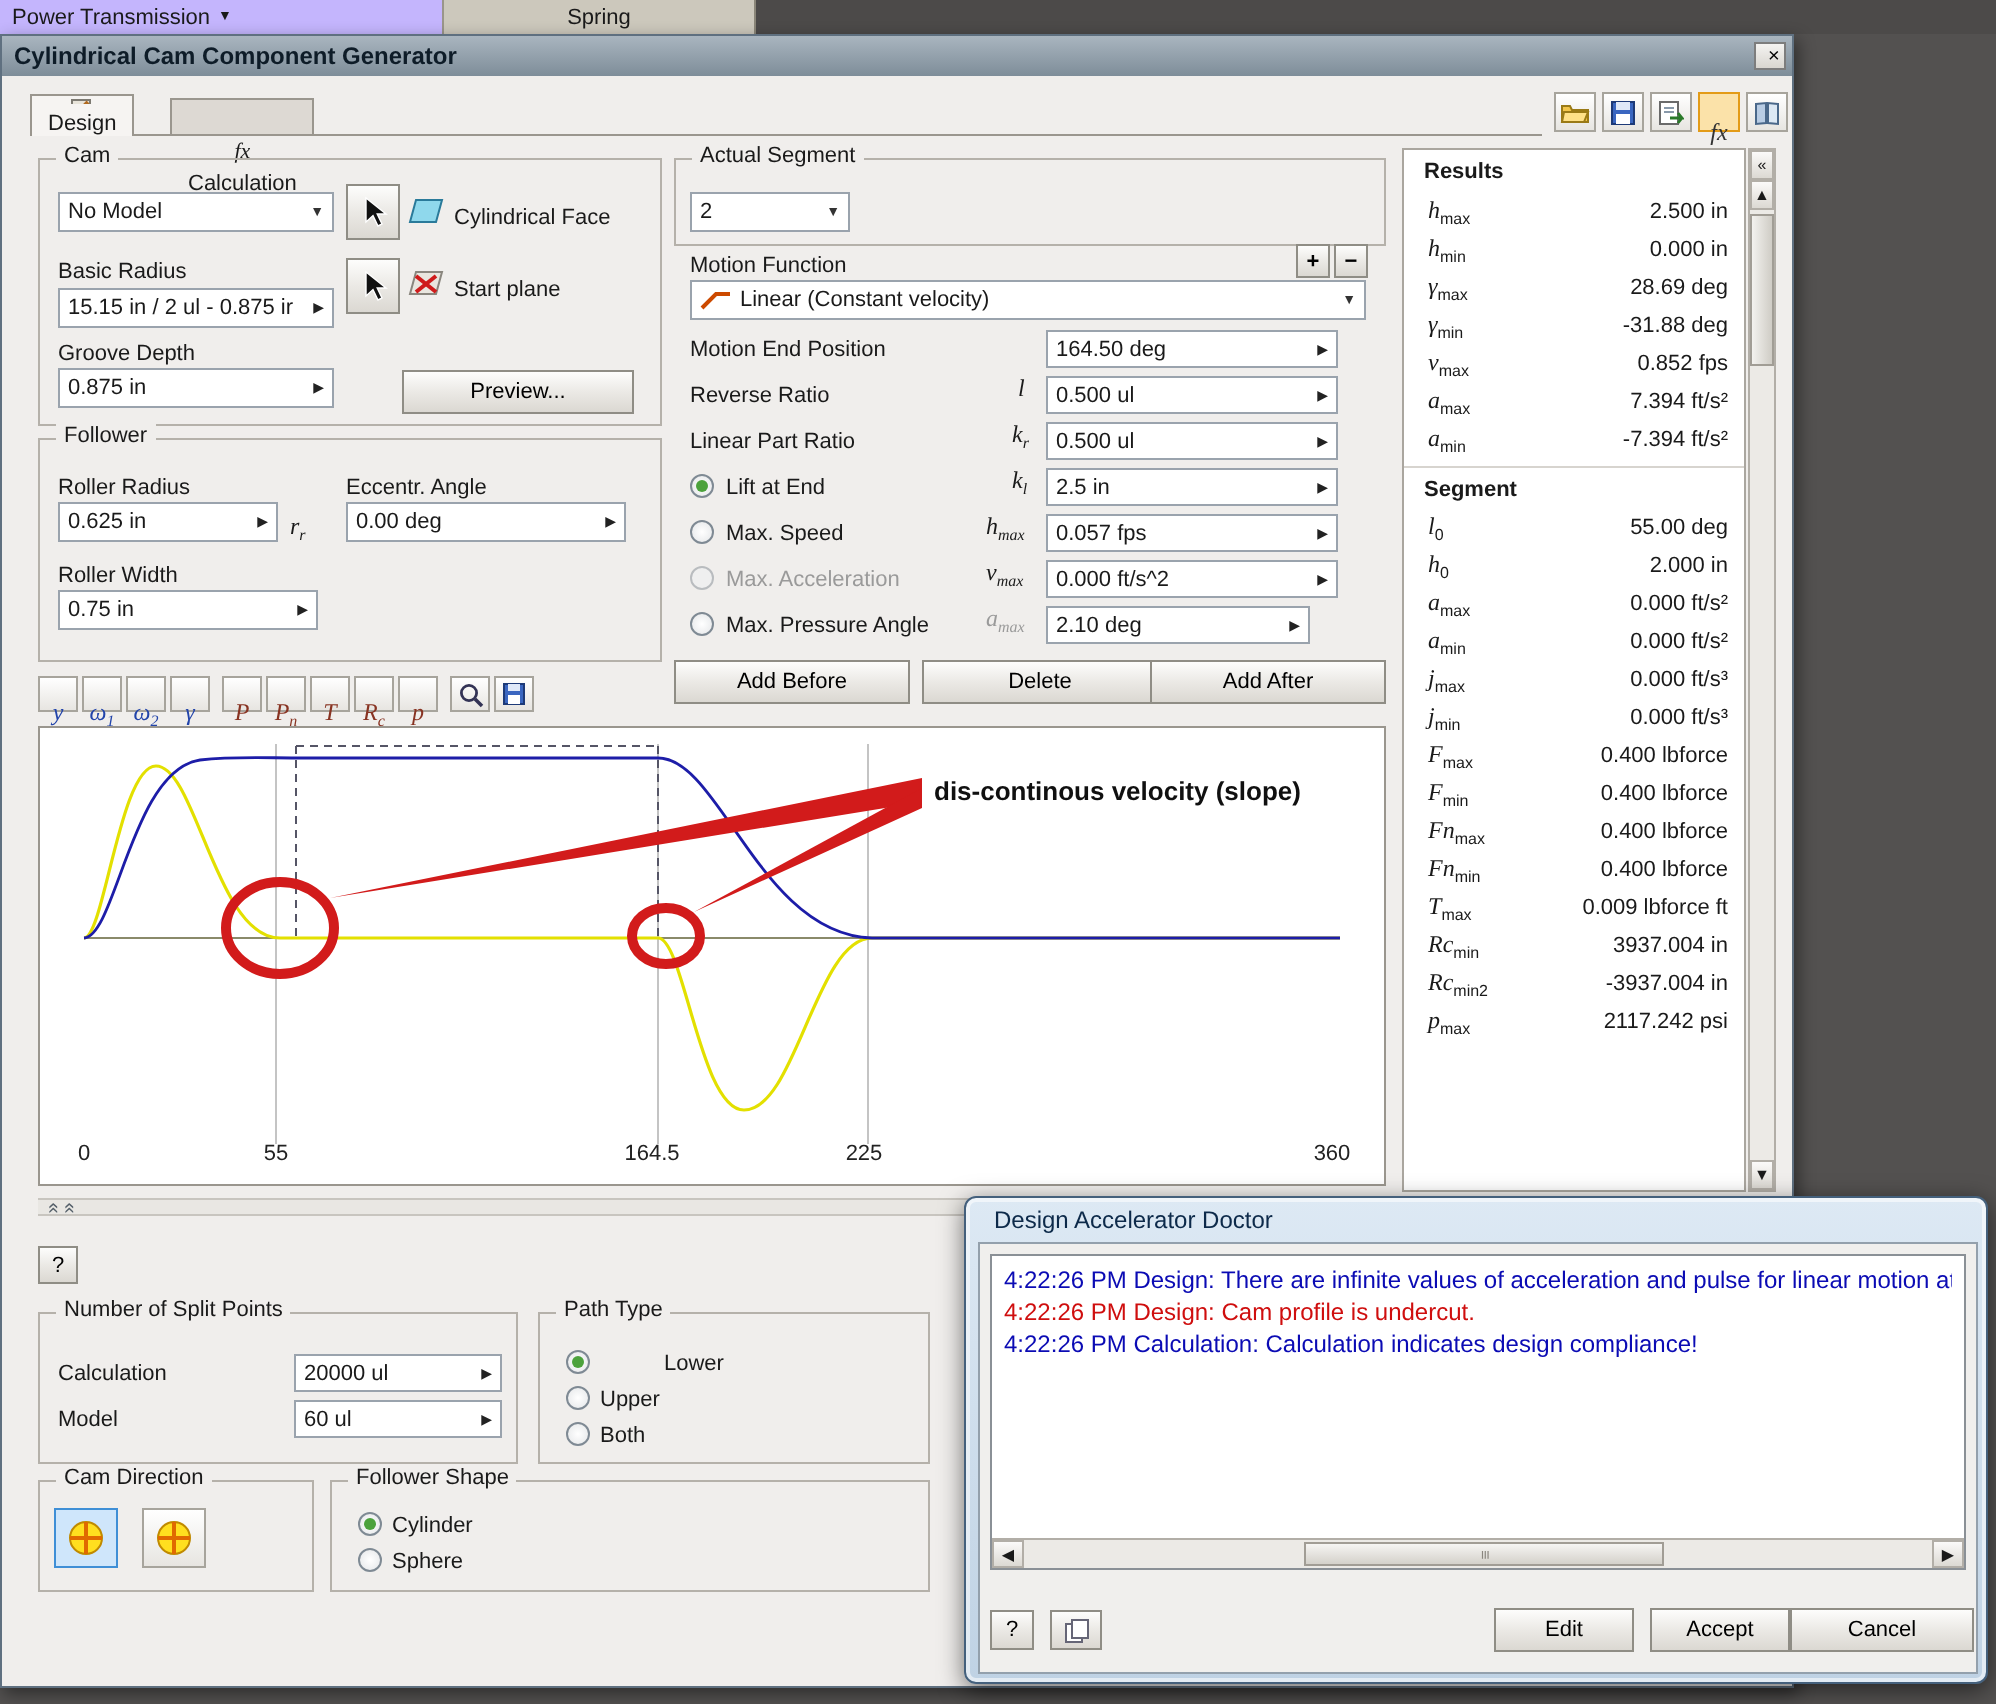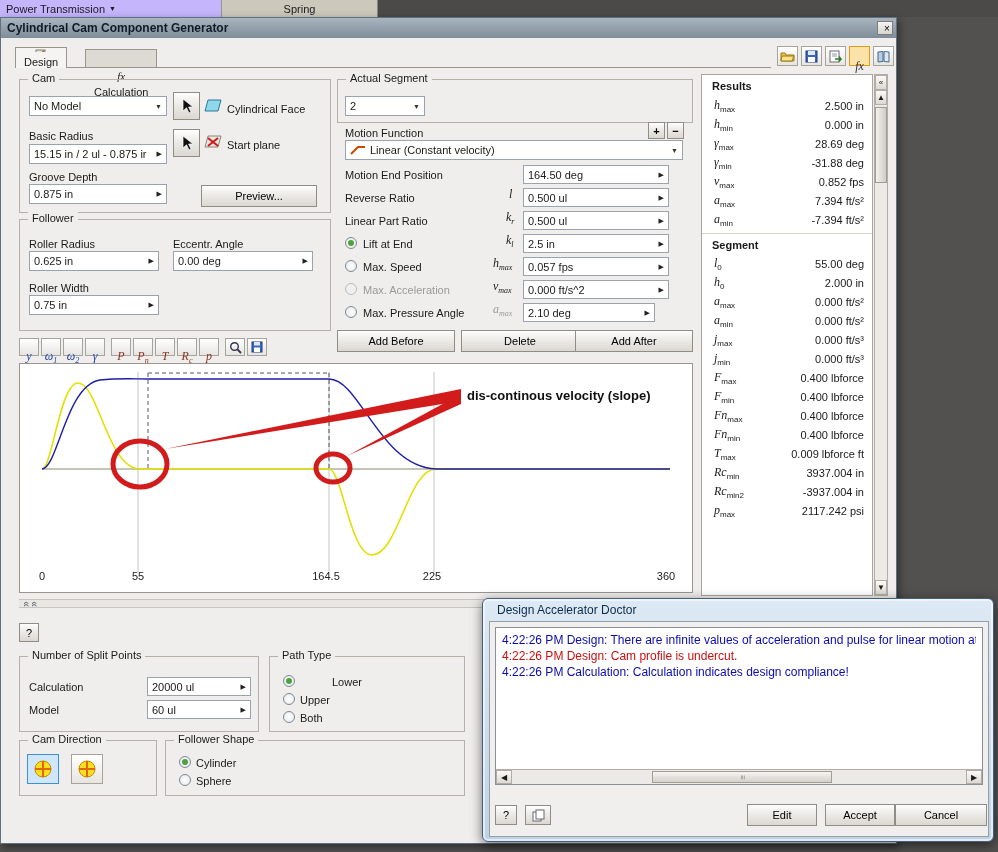--- a/index.html
+++ b/index.html
@@ -180,21 +180,21 @@
     </div>
     <button class="btn a" style="left:200px;top:167px;width:116px;height:22px;">Preview...</button>
 
     <div class="gb" style="left:18px;top:201px;width:312px;height:112px;">
       <span class="lbl">Follower</span>
     </div>
     <span class="a lab" style="left:28px;top:219px;">Roller Radius</span>
     <span class="a sym" style="left:144px;top:218px;"><span>r</span><span class="sub">r</span></span>
     <span class="a lab" style="left:172px;top:219px;">Eccentr. Angle</span>
     <span class="a sym" style="left:302px;top:218px;">α</span>
-    <div class="fld a" style="left:28px;top:233px;width:130px;">
+    <div class="fld a" style="left:28px;top:233px;width:110px;">
       <span class="tx">0.625 in</span>
       <span class="fly">▶</span>
     </div>
     <div class="fld a" style="left:172px;top:233px;width:140px;">
       <span class="tx">0.00 deg</span>
       <span class="fly">▶</span>
     </div>
     <span class="a lab" style="left:28px;top:263px;">Roller Width</span>
     <span class="a sym" style="left:144px;top:262px;"><span>b</span><span class="sub">r</span></span>
     <div class="fld a" style="left:28px;top:277px;width:130px;">

